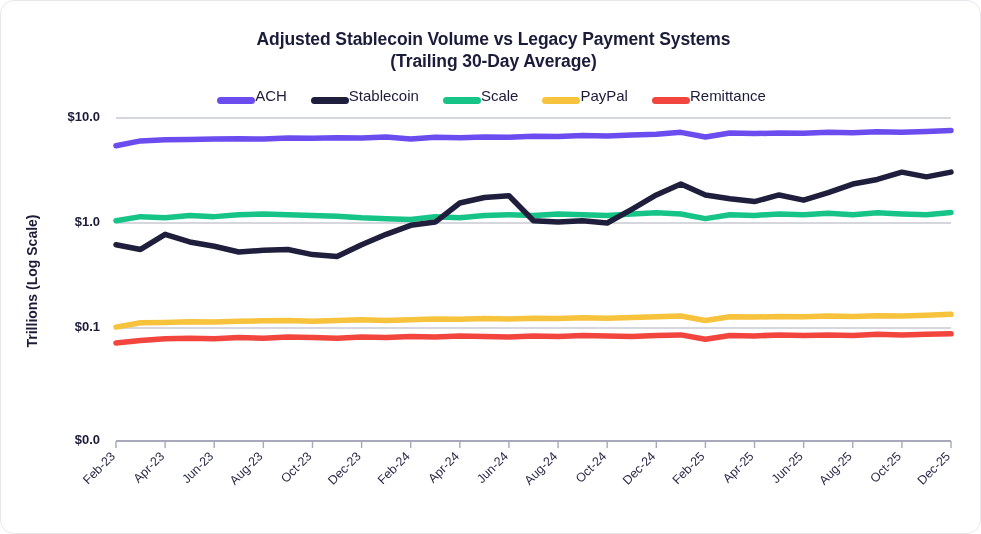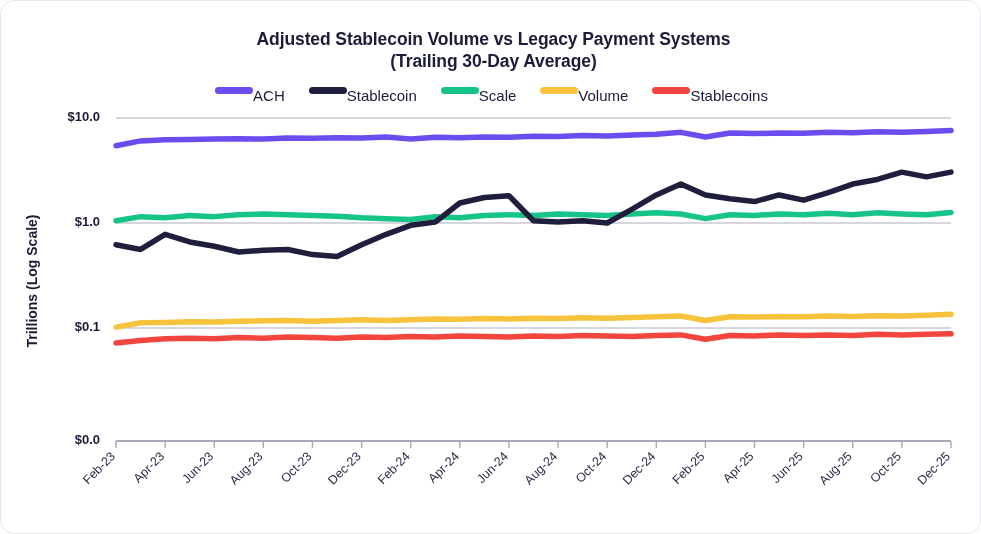--- a/index.html
+++ b/index.html
@@ -39,21 +39,21 @@
     left: 0;
     top: 86px;
     width: 981px;
     display: flex;
     justify-content: center;
     align-items: center;
     gap: 24px;
   }
   .legend-item {
     display: flex;
-    align-items: flex-start;
+    align-items: flex-end;
   }
   .legend-swatch {
     width: 38px;
     height: 7px;
     border-radius: 4px;
     display: block;
   }
   .legend-label {
     font-size: 15px;
     color: #1b1b3a;
@@ -128,25 +128,25 @@
       <div class="legend-item">
         <span class="legend-swatch" style="background: rgb(31, 31, 61);"></span>
         <span class="legend-label">Stablecoin</span>
       </div>
       <div class="legend-item">
         <span class="legend-swatch" style="background: rgb(22, 196, 136);"></span>
         <span class="legend-label">Scale</span>
       </div>
       <div class="legend-item">
         <span class="legend-swatch" style="background: rgb(247, 194, 60);"></span>
-        <span class="legend-label">Volume</span>
+        <span class="legend-label">PayPal</span>
       </div>
       <div class="legend-item">
         <span class="legend-swatch" style="background: rgb(242, 69, 62);"></span>
-        <span class="legend-label">Stablecoins</span>
+        <span class="legend-label">Remittance</span>
       </div>
     </div>
 
   <div id="plot-wrap">
     <svg id="chart" width="981" height="534">
       <g id="gridlines">
           <line x1="115" y1="117" x2="950" y2="117" class="gridline"></line>
           <line x1="115" y1="222" x2="950" y2="222" class="gridline"></line>
           <line x1="115" y1="327" x2="950" y2="327" class="gridline"></line>
           <line x1="115" y1="440" x2="950" y2="440" class="axis-line"></line>

